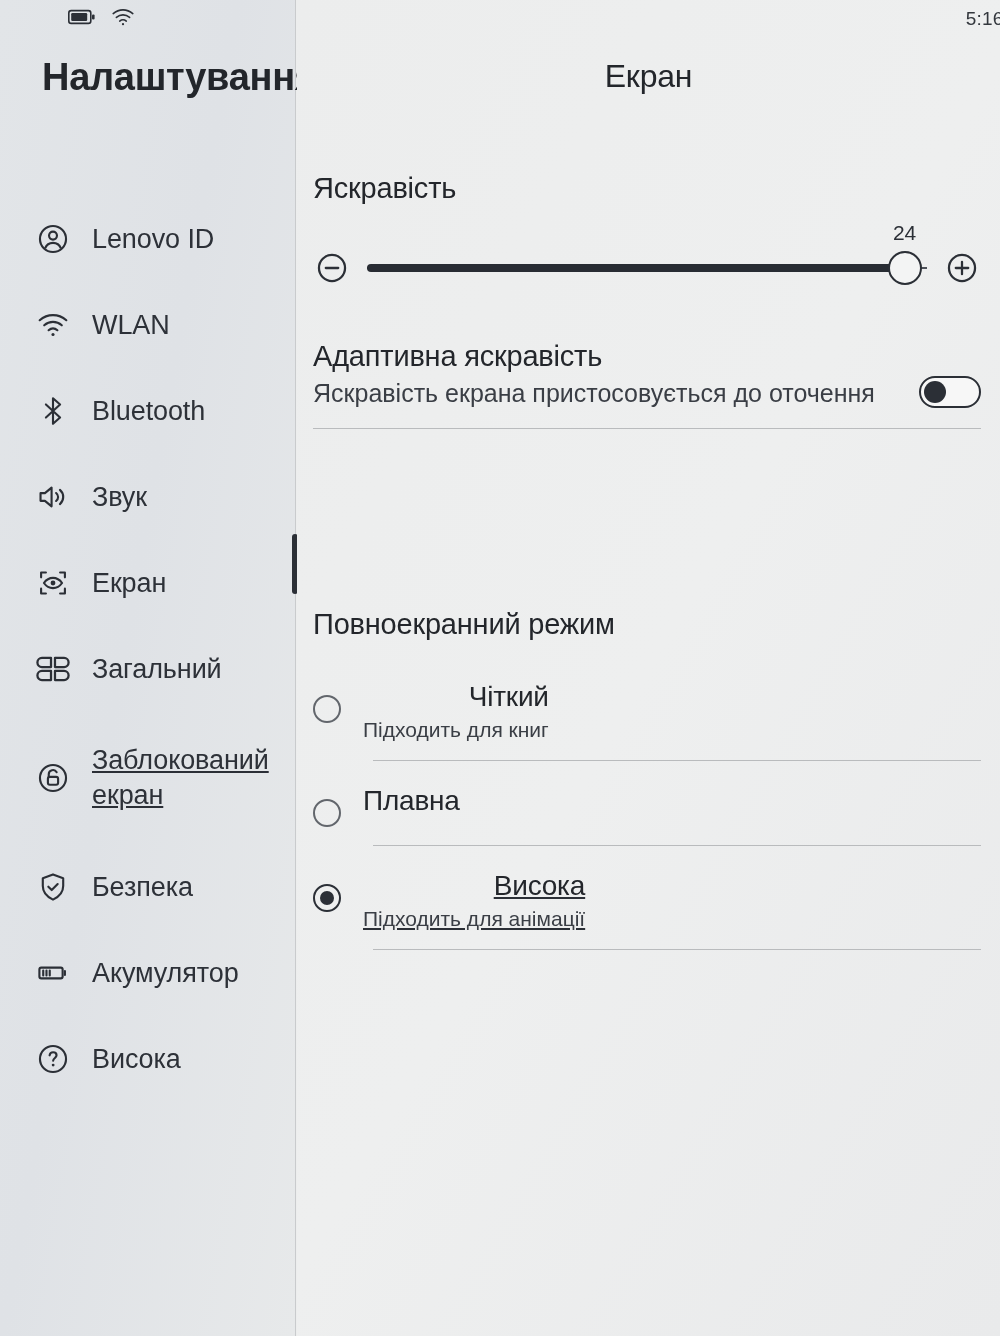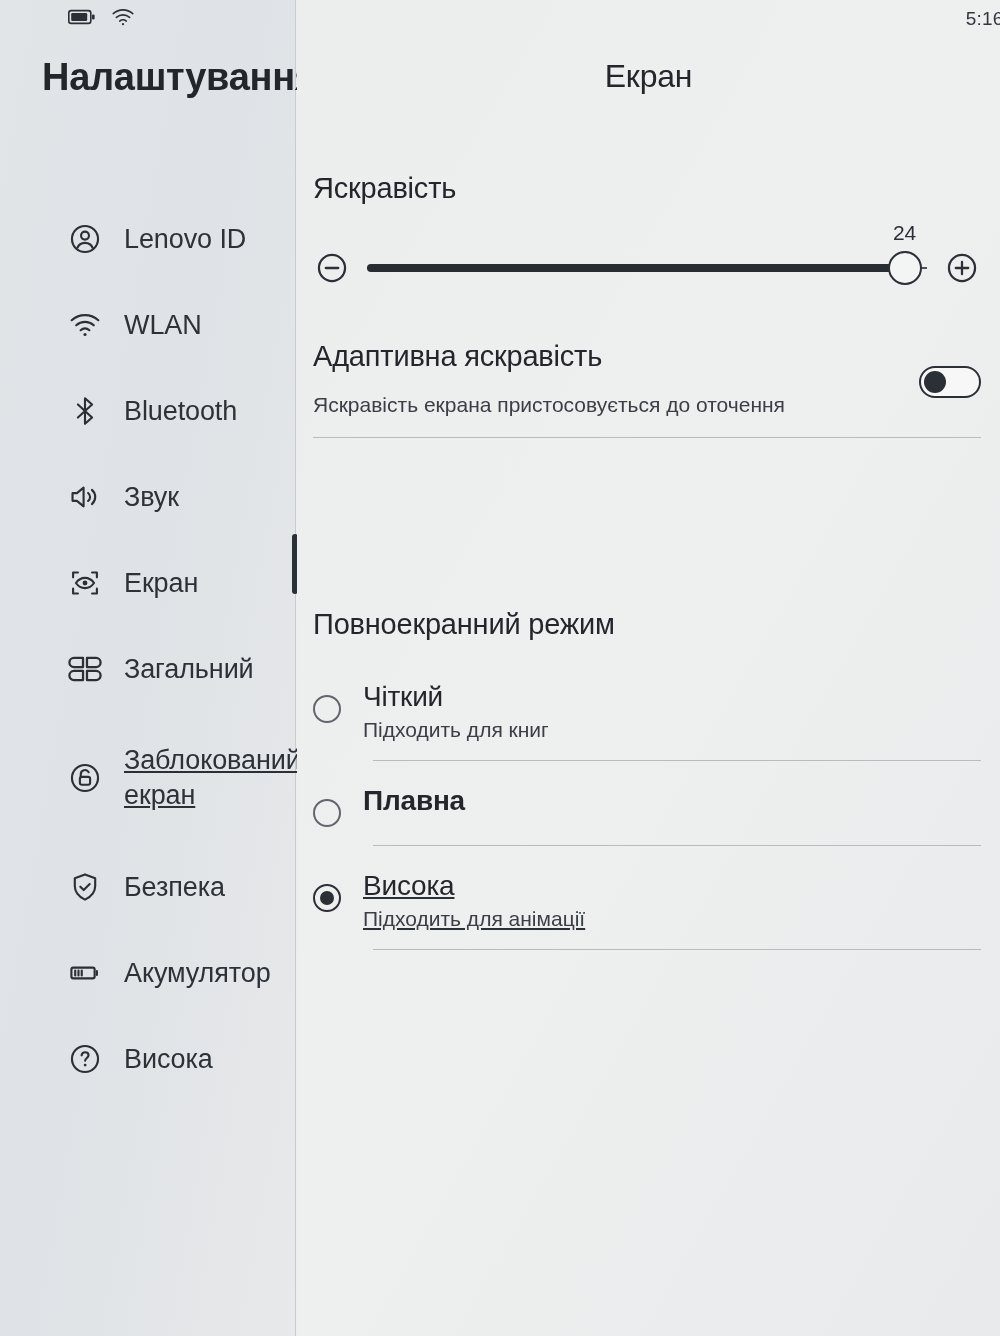--- a/index.html
+++ b/index.html
@@ -63,21 +63,20 @@
     font-weight: bold;
     line-height: 1.35;
     color: #23262b;
     letter-spacing: -0.3px;
   }
   .nav {
     position: absolute;
     top: 196px;
     left: 0;
     width: 354px;
-    margin-left: 32px;
   }
   .nav-item {
     position: relative;
     display: flex;
     align-items: center;
     gap: 20px;
     padding: 0 18px 0 34px;
     box-sizing: border-box;
     min-height: 86px;
   }
@@ -189,31 +188,31 @@
     bottom: 46px;
     transform: translateX(-50%);
     font-size: 21px;
     color: #2b2f36;
     white-space: nowrap;
   }
 
   
   .toggle-row {
     display: flex;
-    align-items: center;
+    align-items: flex-end;
     justify-content: space-between;
   }
   .toggle-texts .t-title {
     font-size: 29px;
     color: #23262b;
     letter-spacing: -0.2px;
   }
   .toggle-texts .t-sub {
-    margin-top: 20px;
-    font-size: 21px;
+    margin-top: 6px;
+    font-size: 25px;
     color: #3a3e45;
   }
   .switch {
     flex: 0 0 auto;
     width: 62px;
     height: 32px;
     border-radius: 16px;
     border: 2.5px solid #2b2f36;
     background: #f7f7f7;
     position: relative;
@@ -234,20 +233,21 @@
   .divider {
     height: 1px;
     background: #b9bbbd;
   }
 
   
   .radio-row {
     display: flex;
     align-items: flex-start;
     gap: 22px;
+    text-align: right;
   }
   .radio {
     flex: 0 0 28px;
     width: 28px;
     height: 28px;
     border-radius: 50%;
     border: 2.5px solid #62666c;
     box-sizing: border-box;
     margin-top: 14px;
     position: relative;
@@ -447,21 +447,21 @@
 
       <div class="radio-row" style="margin-top:40px;">
         <span class="radio"></span>
         <span class="radio-texts">
           <span class="r-title" style="display:block;">Чіткий</span>
           <span class="r-sub" style="display:block;">Підходить для книг</span>
         </span>
       </div>
       <div class="divider" style="margin:18px 0 0 60px;width:608px;"></div>
 
-      <div class="radio-row" style="margin-top:24px;font-weight:bold;">
+      <div class="radio-row" style="margin-top:24px;">
         <span class="radio"></span>
         <span class="radio-texts">
           <span class="r-title" style="display:block;">Плавна</span>
         </span>
       </div>
       <div class="divider" style="margin:18px 0 0 60px;width:608px;"></div>
 
       <div class="radio-row" style="margin-top:24px;text-decoration:underline;">
         <span class="radio checked"></span>
         <span class="radio-texts">

